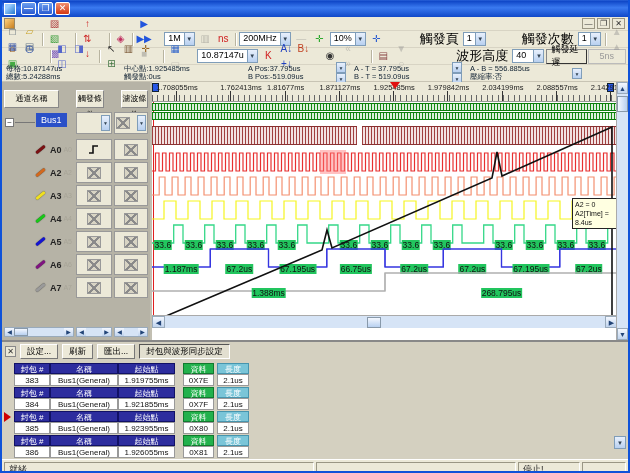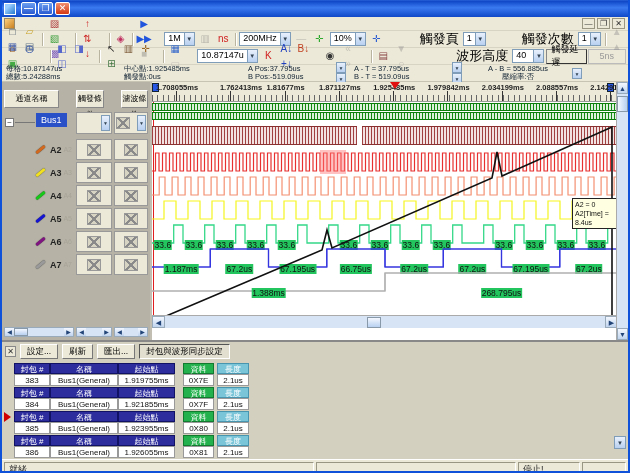--- a/index.html
+++ b/index.html
@@ -61,21 +61,21 @@
   .ca{font-size:7px;color:#a8a598;margin-left:2px;}
   .condcell{width:36px;height:21px;background:#ece9d8;border:1px solid #999;display:flex;align-items:center;justify-content:center;}
   .condcell.f{width:34px;}
   .minisb{display:flex;gap:2px;padding:1px 2px;position:absolute;bottom:2px;left:0;}
   .sbh{height:10px;background:#d6e4f6;border:1px solid #9ab;display:flex;align-items:center;justify-content:space-between;font-size:6px;color:#247;}
   .sbh i{font-style:normal;width:9px;text-align:center;background:linear-gradient(180deg,#f4f8ff,#c0d4ee);height:100%;line-height:9px;}
   .sbh b{flex:1;} .sbh .th{width:14px;height:8px;background:linear-gradient(180deg,#f4f8ff,#b8d0f0);border:1px solid #89a;}
   
   .wavecol{position:relative;width:466px;flex:none;background:#fff;margin-left:2px;}
   .ruler{position:relative;height:20px;background:#ece9d8;border-bottom:1px solid #999;overflow:hidden;}
-  .rlabel{position:absolute;top:1px;font-size:7.5px;color:#222;transform:translateX(-50%);white-space:nowrap;font-weight:bold;}
+  .rlabel{position:absolute;top:1px;font-size:7.5px;color:#222;transform:translateX(-50%);white-space:nowrap;}
   .ticks{position:absolute;bottom:0;left:0;right:0;height:6px;
      background:repeating-linear-gradient(90deg,#666 0 1px,transparent 1px 5.4px);}
   .ticksM{position:absolute;bottom:0;left:24px;right:0;height:10px;
      background:repeating-linear-gradient(90deg,#333 0 1px,transparent 1px 54.3px);}
   .trigmark{position:absolute;left:238px;top:0;width:0;height:0;border:5px solid transparent;border-top:7px solid #e01010;}
   .bmark{position:absolute;top:1px;width:7px;height:9px;background:#2858e8;border:1px solid #123;}
   #wave-rows{position:relative;height:213px;overflow:hidden;background:#fff;}
   .wrow{position:relative;width:466px;}
   .wlabel{position:absolute;font-size:8.5px;color:#111;transform:translateX(-50%);top:18px;background:#22c55e;padding:0 1px;white-space:nowrap;}
   .band{margin:1px 0;height:8px;border-top:1px solid #0b7d0b;border-bottom:1px solid #0b7d0b;
@@ -232,21 +232,21 @@
         <span class="ida">▼</span>
       </span>
     <span class="icol" style="width:92px;">
       <span>A - T = 37.795us</span>
       <span>B - T = 519.09us</span>
     </span>
     <span class="icol" style="width:12px;">
         <span class="ida">▼</span>
         <span class="ida">▼</span>
       </span>
-    <span class="icol" style="width:96px;align-items:center;">
+    <span class="icol" style="width:96px;">
       <span>A - B = 556.885us</span>
       <span>壓縮率:否</span>
     </span>
     <span class="icol" style="width:12px;">
         <span class="ida">▼</span>
       </span>
   </div>
 
   <div class="main">
 
@@ -267,20 +267,35 @@
             <span class="da">▼</span>
           </span>
         <span class="ccombo c3">
             <span class="xbox"></span>
             <span class="da">▼</span>
           </span>
       </div>
       <div id="channel-rows">
           <div class="chrow">
             <span class="chname">
+              <span class="pen" style="background: rgb(123, 17, 19);"></span>
+              <span class="cn">A0</span>
+              <span class="ca">A0</span>
+            </span>
+            <span class="condcell">
+              <svg width="12" height="11">
+                <path d="M1,9 H5 V2 H10" fill="none" stroke="#111" stroke-width="1.6"></path>
+              </svg>
+            </span>
+            <span class="condcell f">
+              <span class="xbox"></span>
+            </span>
+          </div>
+          <div class="chrow">
+            <span class="chname">
               <span class="pen" style="background: rgb(210, 105, 30);"></span>
               <span class="cn">A2</span>
               <span class="ca">A2</span>
             </span>
             <span class="condcell">
               <span class="xbox"></span>
             </span>
             <span class="condcell f">
               <span class="xbox"></span>
             </span>

